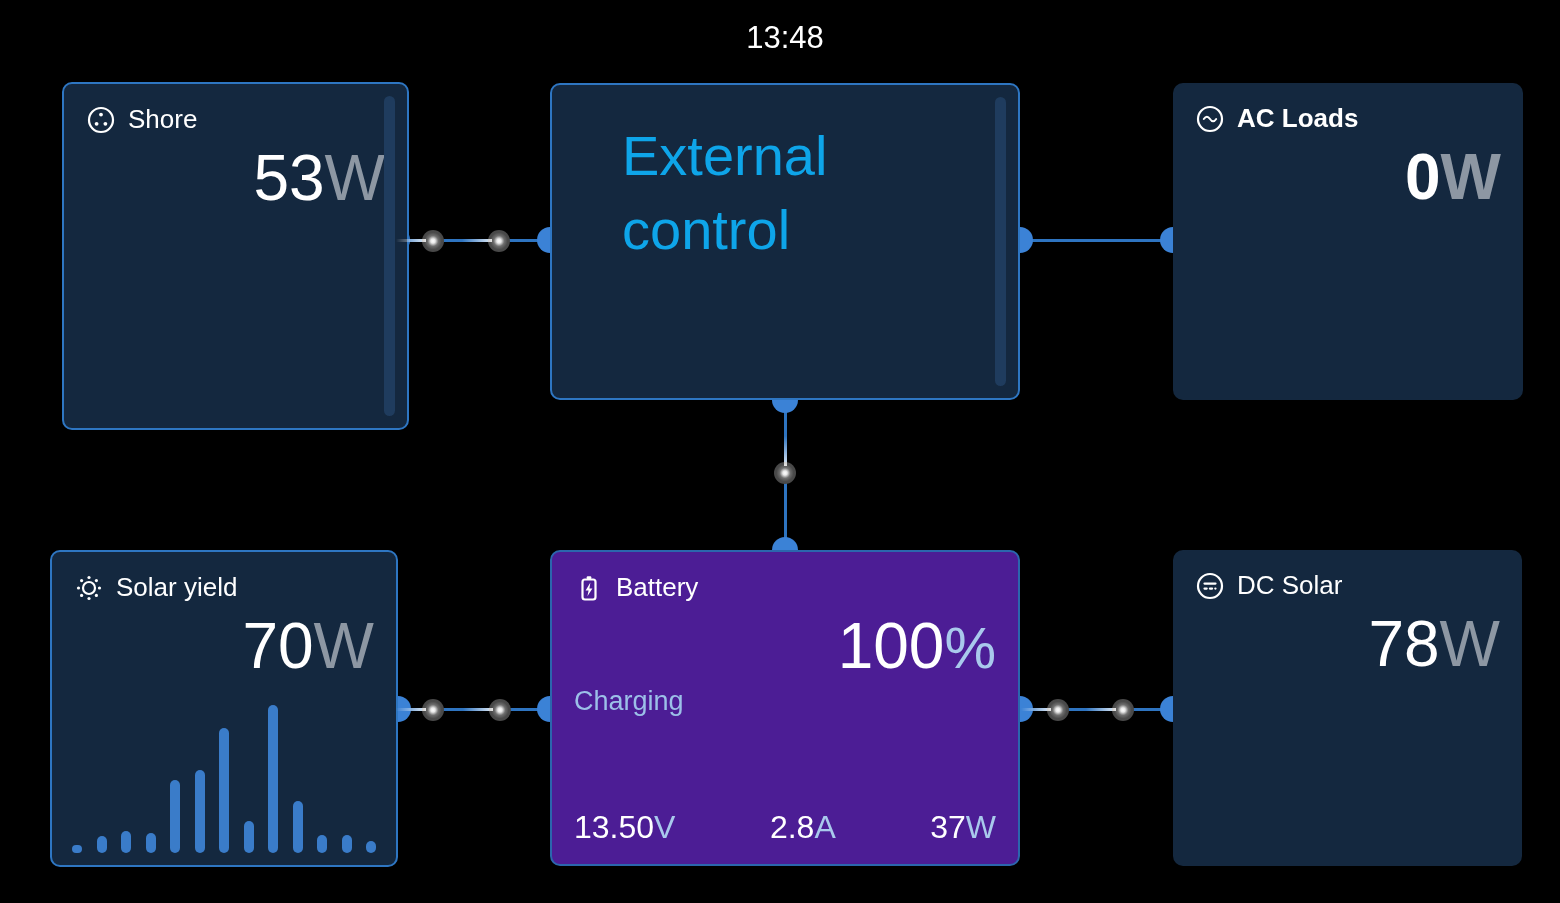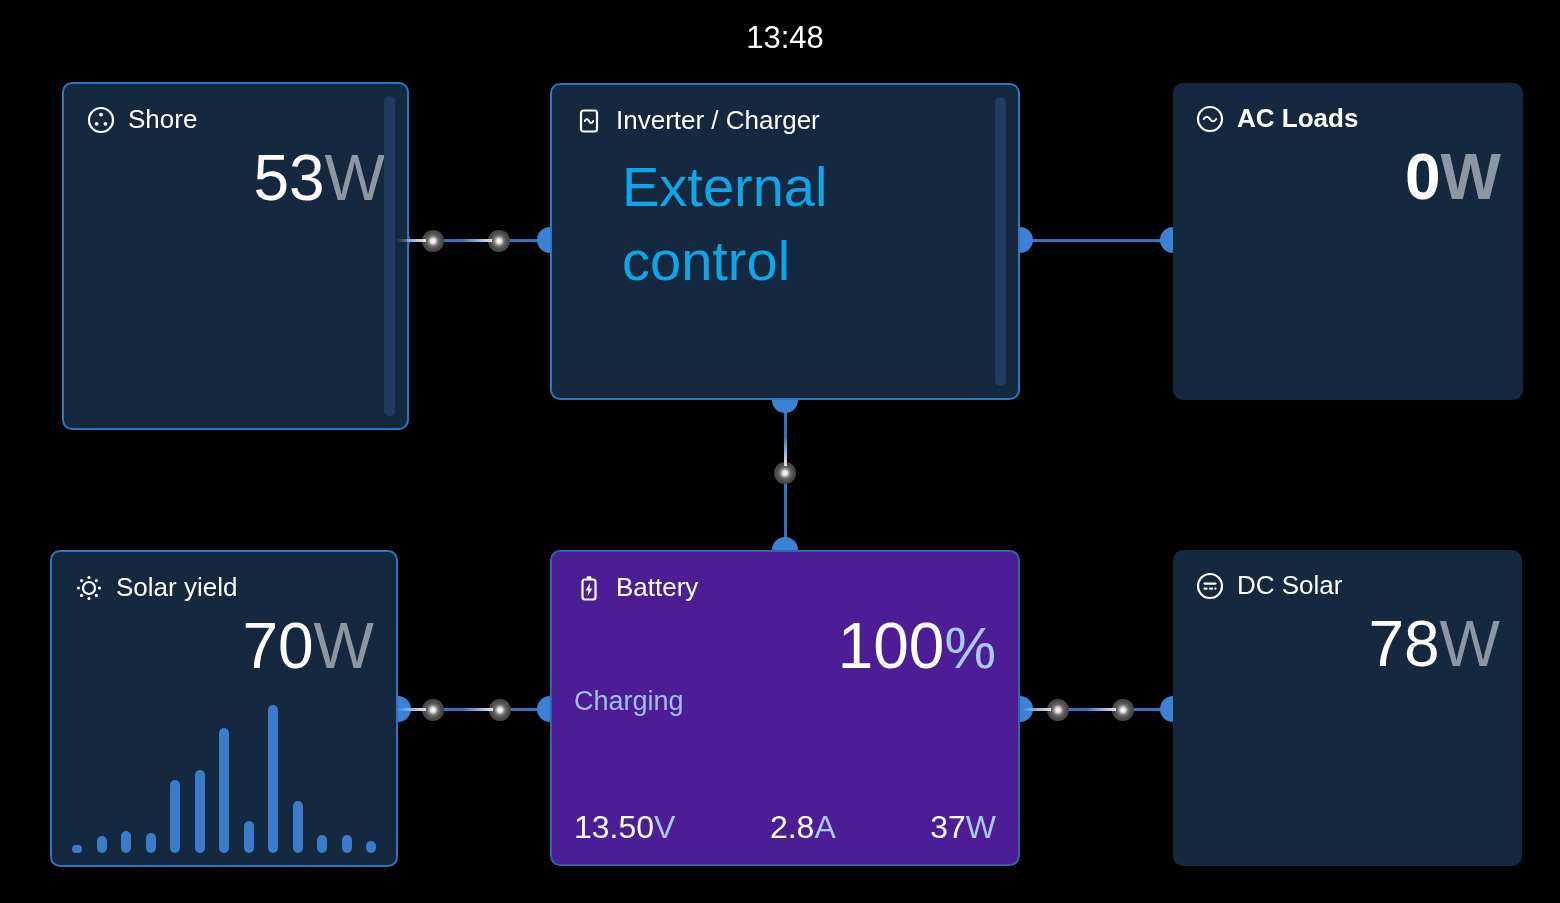--- a/index.html
+++ b/index.html
@@ -106,29 +106,20 @@
     </div>
     <div class="bigval">
       <span>53</span><span class="unit">W</span>
     </div>
     <div class="scrollbar"></div>
   </div>
 </div>
 
 <div class="card bordered" style="left:550px;top:83px;width:470px;height:317px;">
   <div class="card-inner">
-    <div class="hdr">
-      <span>
-        <svg width="30" height="30" viewBox="0 0 30 30" fill="none">
-          <rect x="7" y="4.5" width="16" height="21" rx="2.5" stroke="#fff" stroke-width="2.2"></rect>
-          <path d="M10.8 15 q2.1 -4.2 4.2 0 q2.1 4.2 4.2 0" stroke="#fff" stroke-width="2" stroke-linecap="round"></path>
-        </svg>
-      </span>
-      <span>Inverter / Charger</span>
-    </div>
     <div class="status-big">External control</div>
     <div class="scrollbar"></div>
   </div>
 </div>
 
 <div class="card" style="left:1173px;top:83px;width:350px;height:317px;font-weight:bold;">
   <div class="card-inner">
     <div class="hdr">
       <span>
         <svg width="30" height="30" viewBox="0 0 30 30" fill="none">

